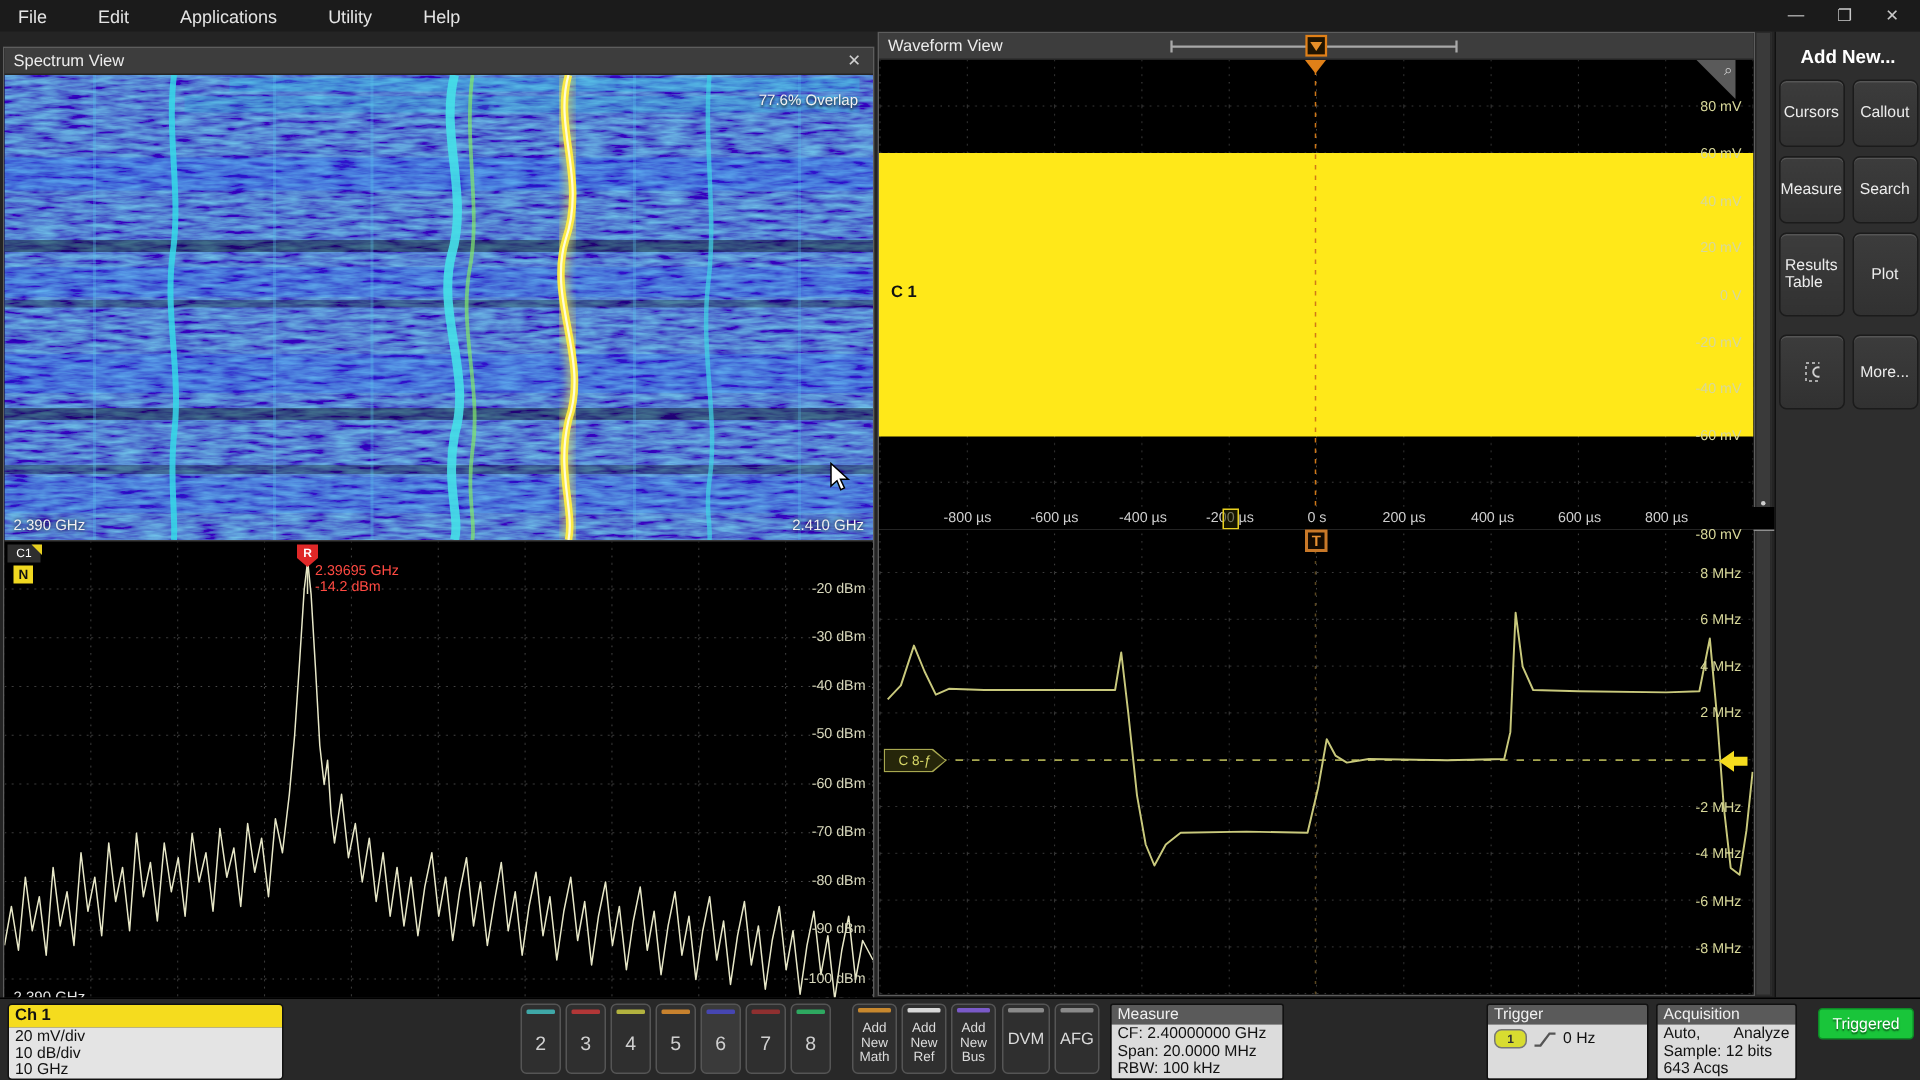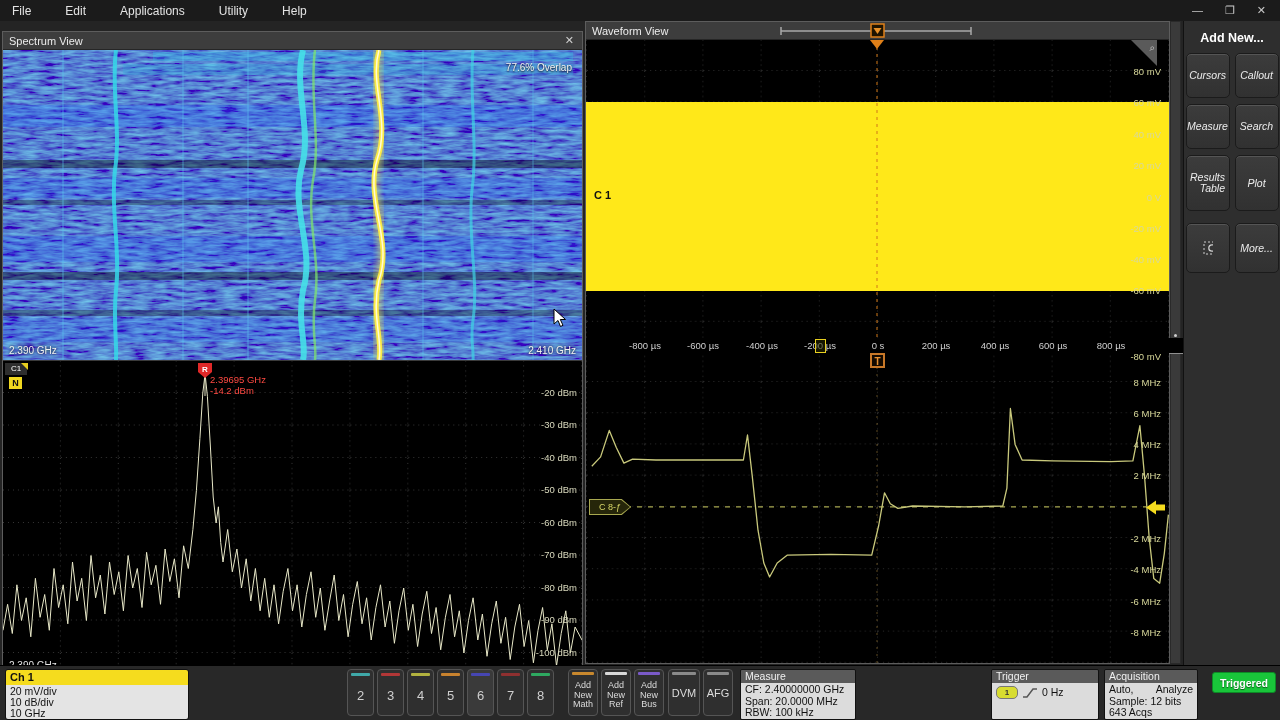--- a/index.html
+++ b/index.html
@@ -59,22 +59,22 @@
   #wf-scroll{position:absolute;left:1170px;top:21px;width:11px;height:643px;background:#3a3a3a;z-index:4;border:1px solid #2a2a2a;box-sizing:border-box;}
   .scroll-dot{width:3px;height:3px;background:#cfcfcf;border-radius:50%;margin:3px auto;}
   #wf-scroll .dots{margin-top:312px;}
 
   
   #sidebar{position:absolute;left:1183px;top:21px;width:97px;height:644px;background:#2e2e2e;
            border-left:1px solid #111;box-sizing:border-box;z-index:6;}
   #sidebar h3{margin:10px 0 8px 0;text-align:center;font-size:12.5px;color:#fff;}
   .sb-grid{display:grid;grid-template-columns:44px 44px;gap:6px 5px;justify-content:center;}
   .sb-btn{background:linear-gradient(#3c3c3c,#313131);border:1px solid #1b1b1b;border-radius:5px;
-          color:#ececec;font-size:10.5px;text-align:right;display:flex;align-items:center;justify-content:center;
-          min-height:26px;box-shadow:inset 0 1px 0 #555;padding:16px;box-sizing:border-box;line-height:1.05;font-style:italic;}
+          color:#ececec;font-size:10.5px;text-align:left;display:flex;align-items:center;justify-content:center;
+          min-height:26px;box-shadow:inset 0 1px 0 #555;padding:16px;box-sizing:border-box;line-height:1.05;}
 
   
   #bottombar{position:absolute;left:0;top:665px;width:1280px;height:55px;background:#282828;border-top:1px solid #000;z-index:20;}
   .badge{position:absolute;top:3px;border-radius:3px;overflow:hidden;border:1px solid #111;}
   .badge .hdr{font-size:11px;font-weight:bold;height:15px;line-height:15px;padding:0 4px;}
   .badge .bd{background:#e4e4e4;color:#111;font-size:10.5px;line-height:11px;padding:1px 4px;}
   #ch1-badge{left:5px;width:182px;height:49px;}
   #ch1-badge .hdr{background:#f5dc1e;color:#111;}
   #ch1f-badge{left:200px;width:176px;height:49px;}
   #ch1f-badge .hdr{background:#8a8a2a;color:#1c1c1c;}
@@ -94,21 +94,21 @@
   #spectrum-panel{left:740px;width:114px;}
   #horizontal-panel{left:856px;width:133px;}
   #trigger-panel{left:991px;width:106px;}
   #acquisition-panel{left:1104px;width:92px;}
   #trig-row{display:flex;align-items:center;gap:4px;margin-top:2px;}
   #trig-src-pill{display:inline-block;width:20px;height:11px;background:#d8dc30;border:1px solid #777;
                  border-radius:5px;color:#333;font-size:8px;text-align:center;line-height:11px;font-weight:bold;}
   #delay-icon{display:inline-block;width:8px;height:9px;border:1px solid #b89000;background:#f0d020;
               font-size:7px;line-height:9px;color:#222;text-align:center;font-weight:bold;vertical-align:middle;margin-right:2px;}
   #triggered-btn{position:absolute;left:1212px;top:6px;width:64px;height:21px;background:#19c53a;border-radius:3px;
-                 color:#fff;font-size:10.5px;font-weight:bold;text-align:center;line-height:21px;
+                 color:#fff;font-size:10.5px;font-weight:normal;text-align:center;line-height:21px;
                  text-shadow:0 1px 1px #0a5a18;border:1px solid #0d8a26;box-sizing:border-box;}
   svg text{font-family:"Liberation Sans",sans-serif;}
 </style>
 </head>
 <body>
 
 <div class="menubar">
   <span class="menu-item">File</span>
   <span class="menu-item">Edit</span>
   <span class="menu-item">Applications</span>

